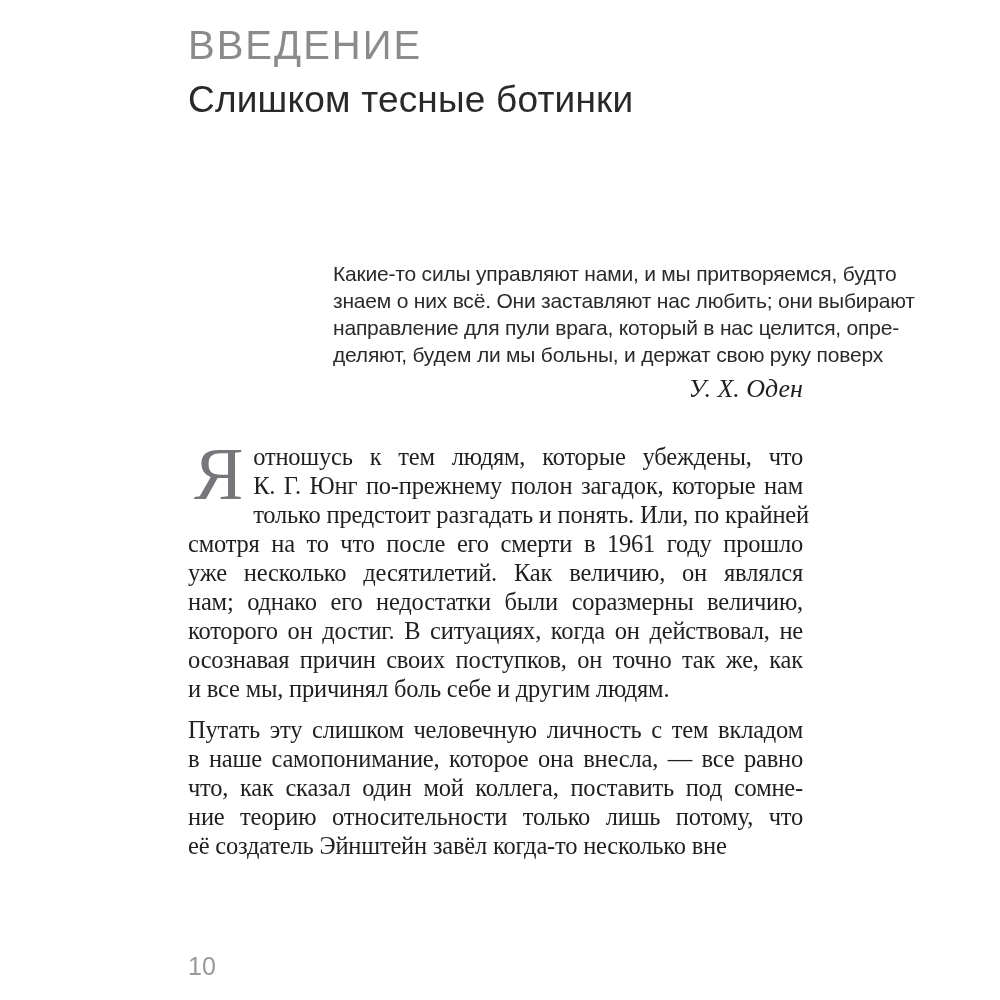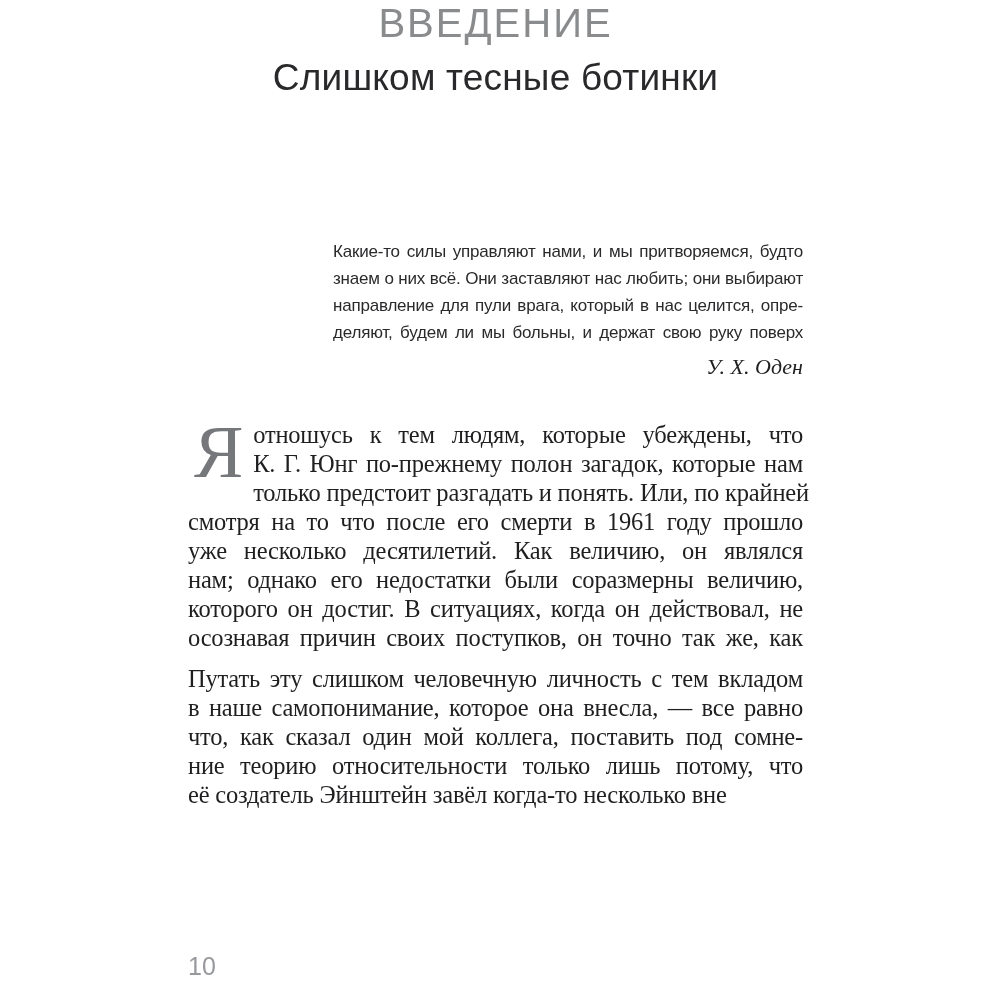--- a/index.html
+++ b/index.html
@@ -21,21 +21,21 @@
     font-family: "Liberation Serif", serif;
   }
   .page {
     position: absolute;
     left: 188px;
     top: 0;
     width: 615px;
     height: 1000px;
   }
   
-  .chapter-header { text-align: center; padding-top: 3px; }
+  .chapter-header { text-align: left; padding-top: 25px; }
   .chapter-title {
     font-family: "Liberation Sans", sans-serif;
     font-weight: 500;
     font-size: 40px;
     line-height: 1.0;
     letter-spacing: 2px;
     color: var(--title-gray);
   }
   .chapter-subtitle {
     margin-top: 16px;
@@ -47,31 +47,31 @@
     color: var(--subtitle-dark);
   }
   
   .epigraph {
     margin-top: 142px;
     margin-left: 145px;
     width: 470px;
   }
   .epigraph-text {
     font-family: "Liberation Sans", sans-serif;
-    font-size: 17px;
+    font-size: 21px;
     line-height: 27px;
     letter-spacing: -0.2px;
     color: var(--epigraph-text);
   }
   .attribution {
     margin-top: 7px;
     text-align: right;
     font-family: "Liberation Serif", serif;
     font-style: italic;
-    font-size: 22px;
+    font-size: 26px;
     line-height: 28px;
     color: var(--body-text);
   }
   
   .body-text {
     margin-top: 39px;
     width: 615px;
     font-size: 24.5px;
     line-height: 29px;
     letter-spacing: -0.2px;
@@ -130,20 +130,21 @@
     <div class="para para-first">
       <span class="dropcap">Я</span>
     <div class="jline">отношусь к тем людям, которые убеждены, что</div>
         <div class="jline">К. Г. Юнг по-прежнему полон загадок, которые нам</div>
         <div class="jline">только предстоит разгадать и понять. Или, по крайней</div>
         <div class="jline">смотря на то что после его смерти в 1961 году прошло</div>
         <div class="jline">уже несколько десятилетий. Как величию, он являлся</div>
         <div class="jline">нам; однако его недостатки были соразмерны величию,</div>
         <div class="jline">которого он достиг. В ситуациях, когда он действовал, не</div>
         <div class="jline">осознавая причин своих поступков, он точно так же, как</div>
+        <div class="jline jline-last">и все мы, причинял боль себе и другим людям.</div>
       </div>
     <div class="para">
         <div class="jline">Путать эту слишком человечную личность с тем вкладом</div>
         <div class="jline">в наше самопонимание, которое она внесла, — все равно</div>
         <div class="jline">что, как сказал один мой коллега, поставить под сомне-</div>
         <div class="jline">ние теорию относительности только лишь потому, что</div>
         <div class="jline jline-last">её создатель Эйнштейн завёл когда-то несколько вне</div>
       </div>
   </main>
 

